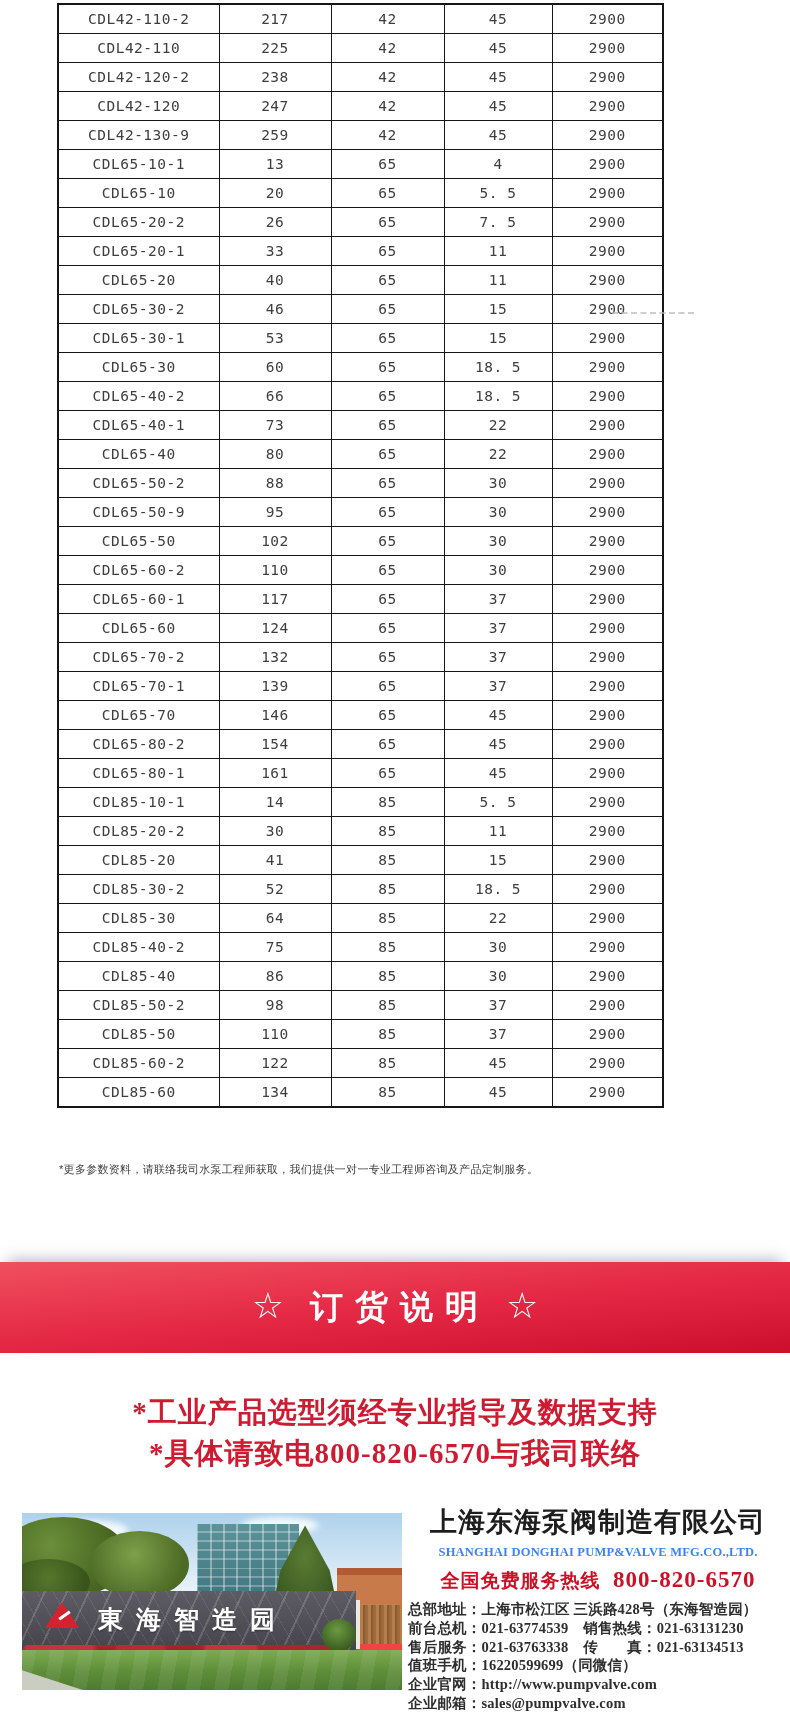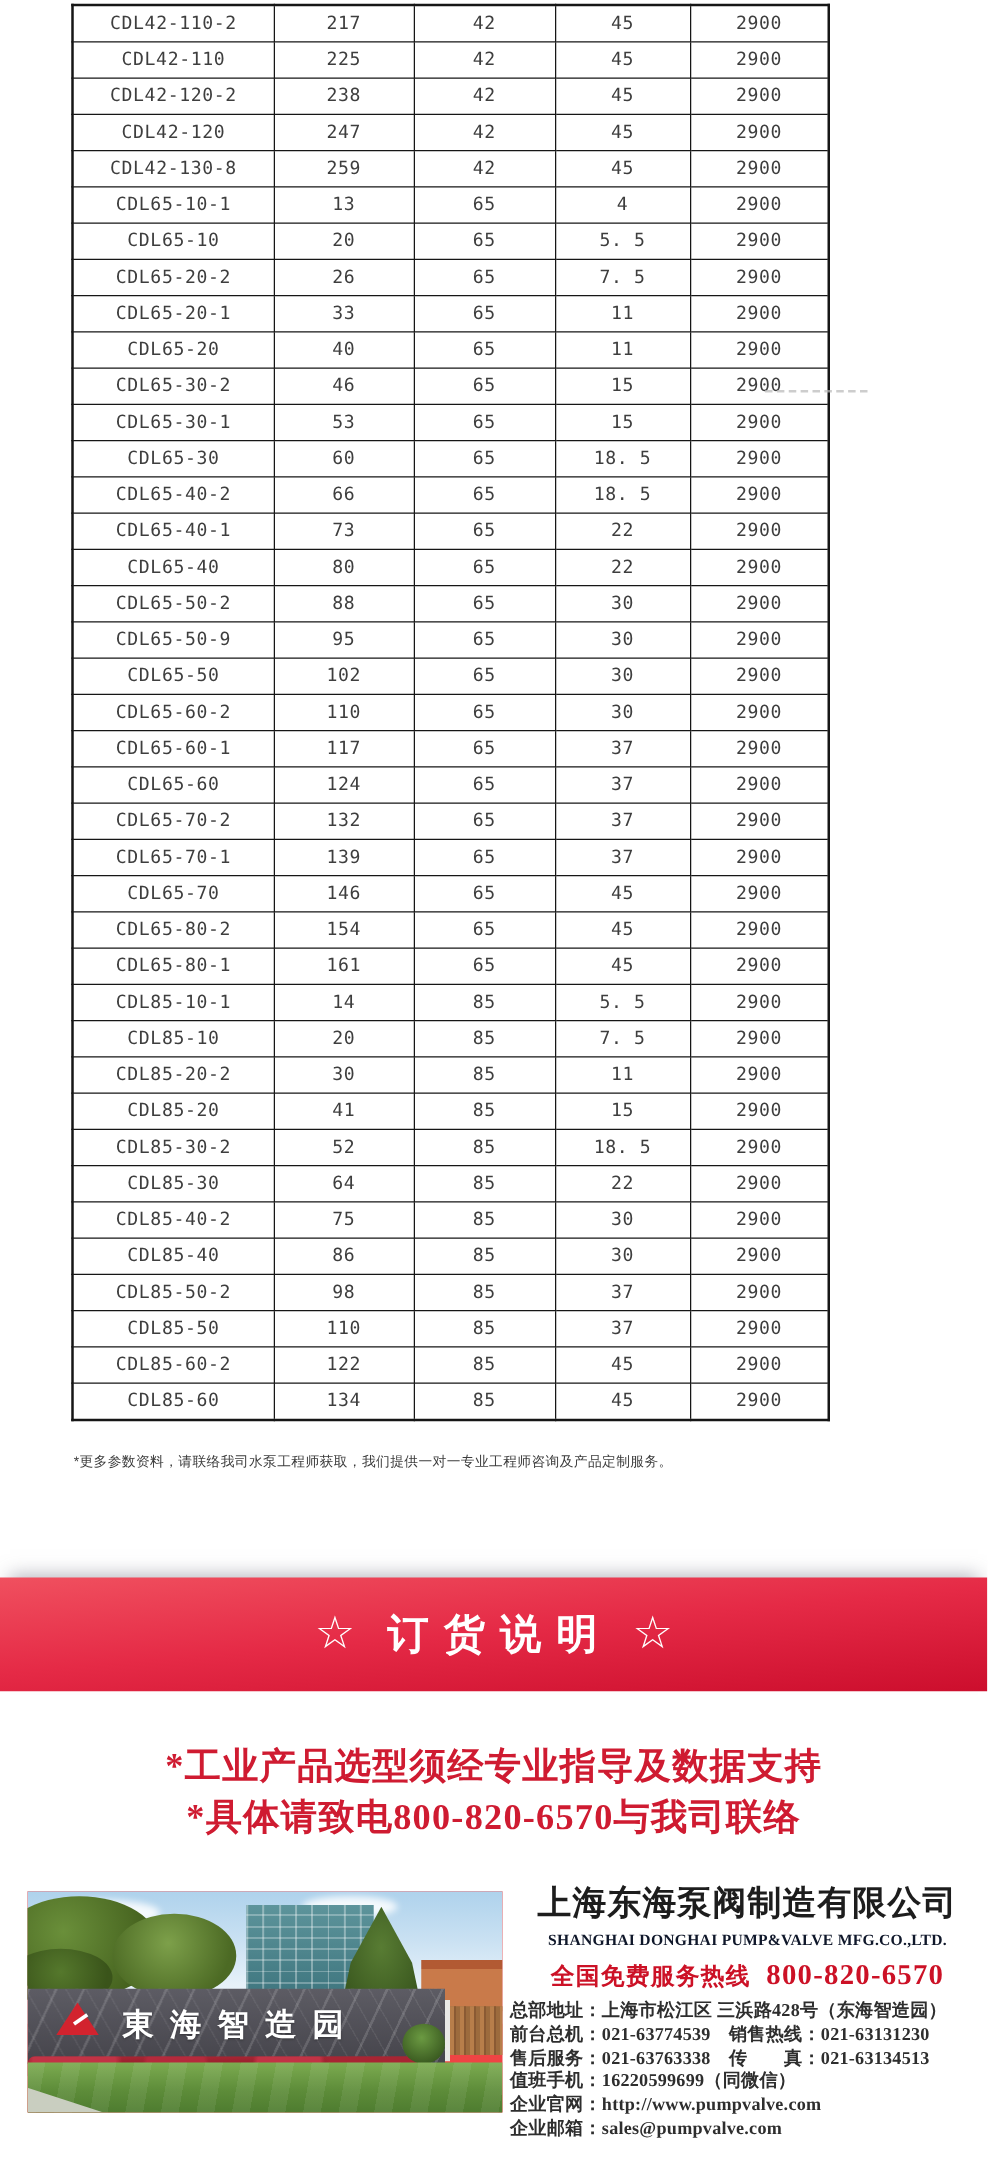--- a/index.html
+++ b/index.html
@@ -61,21 +61,21 @@
   .slogan-2{top:1434px}
 
   
   .company-info{position:absolute;left:408px;top:1504px;width:380px;}
   .company-name{
     text-align:center;font-weight:bold;color:#1d1d1d;
     font-size:27px;letter-spacing:1px;white-space:nowrap;
   }
   .company-name-en{
     text-align:center;font-family:"Liberation Serif","DejaVu Serif",serif;
-    font-weight:bold;color:#0f172a;font-size:12.5px;letter-spacing:.2px;
+    font-weight:bold;color:#3b82f6;font-size:12.5px;letter-spacing:.2px;
     margin-top:5px;white-space:nowrap;
   }
   .hotline{
     text-align:center;margin-top:7px;color:#cc1126;font-weight:bold;white-space:nowrap;
   }
   .hotline-label{font-size:19px;letter-spacing:1px;}
   .hotline-number{font-family:"Liberation Serif","DejaVu Serif",serif;font-size:23px;letter-spacing:1px;margin-left:8px;}
   .contact-lines{margin-top:6px;}
   .contact-line{
     font-family:"Liberation Serif","DejaVu Serif",serif;
@@ -175,21 +175,21 @@
         <td>2900</td>
       </tr>
         <tr>
         <td>CDL42-120</td>
         <td>247</td>
         <td>42</td>
         <td>45</td>
         <td>2900</td>
       </tr>
         <tr>
-        <td>CDL42-130-8</td>
+        <td>CDL42-130-9</td>
         <td>259</td>
         <td>42</td>
         <td>45</td>
         <td>2900</td>
       </tr>
         <tr>
         <td>CDL65-10-1</td>
         <td>13</td>
         <td>65</td>
         <td>4</td>
@@ -340,27 +340,20 @@
         <td>161</td>
         <td>65</td>
         <td>45</td>
         <td>2900</td>
       </tr>
         <tr>
         <td>CDL85-10-1</td>
         <td>14</td>
         <td>85</td>
         <td>5. 5</td>
-        <td>2900</td>
-      </tr>
-        <tr>
-        <td>CDL85-10</td>
-        <td>20</td>
-        <td>85</td>
-        <td>7. 5</td>
         <td>2900</td>
       </tr>
         <tr>
         <td>CDL85-20-2</td>
         <td>30</td>
         <td>85</td>
         <td>11</td>
         <td>2900</td>
       </tr>
         <tr>

